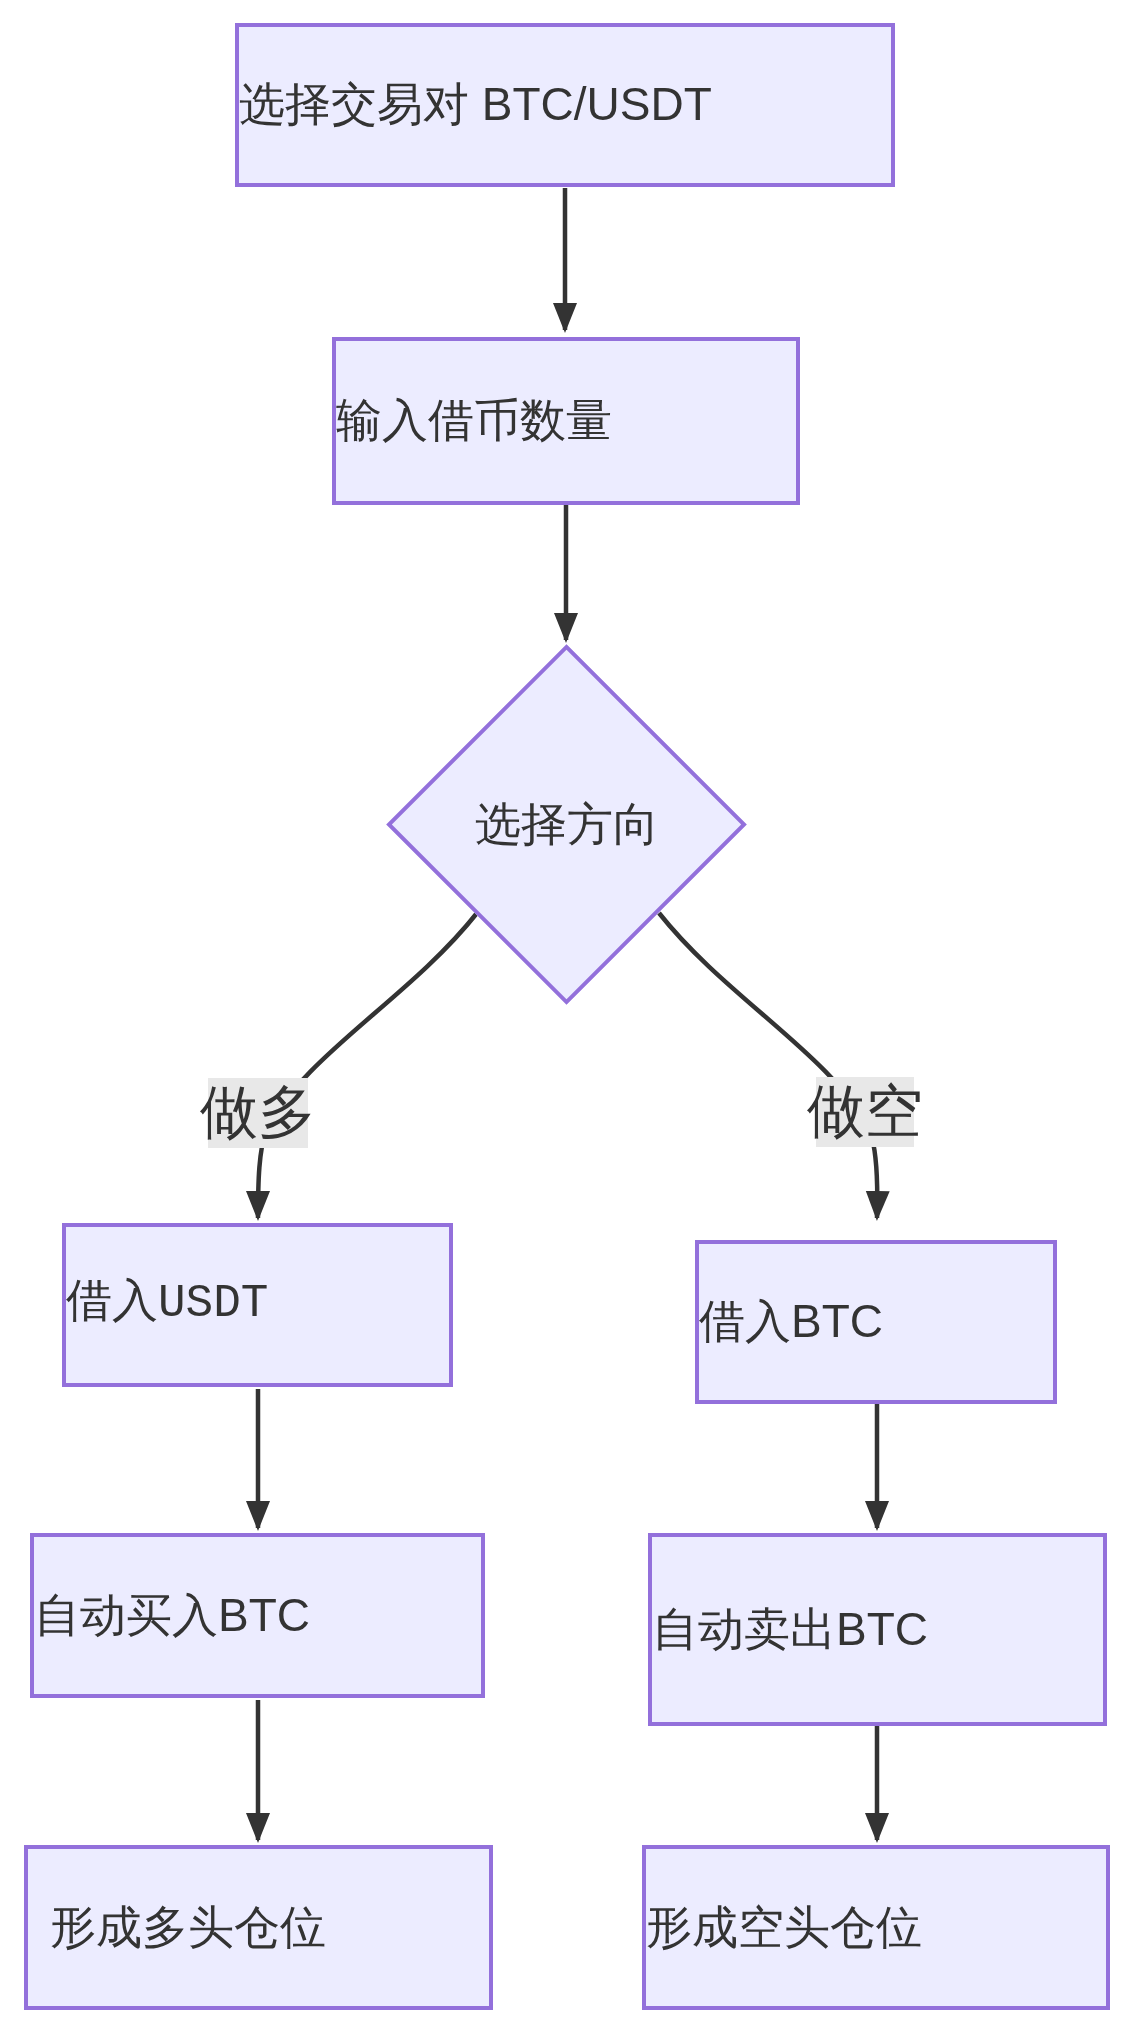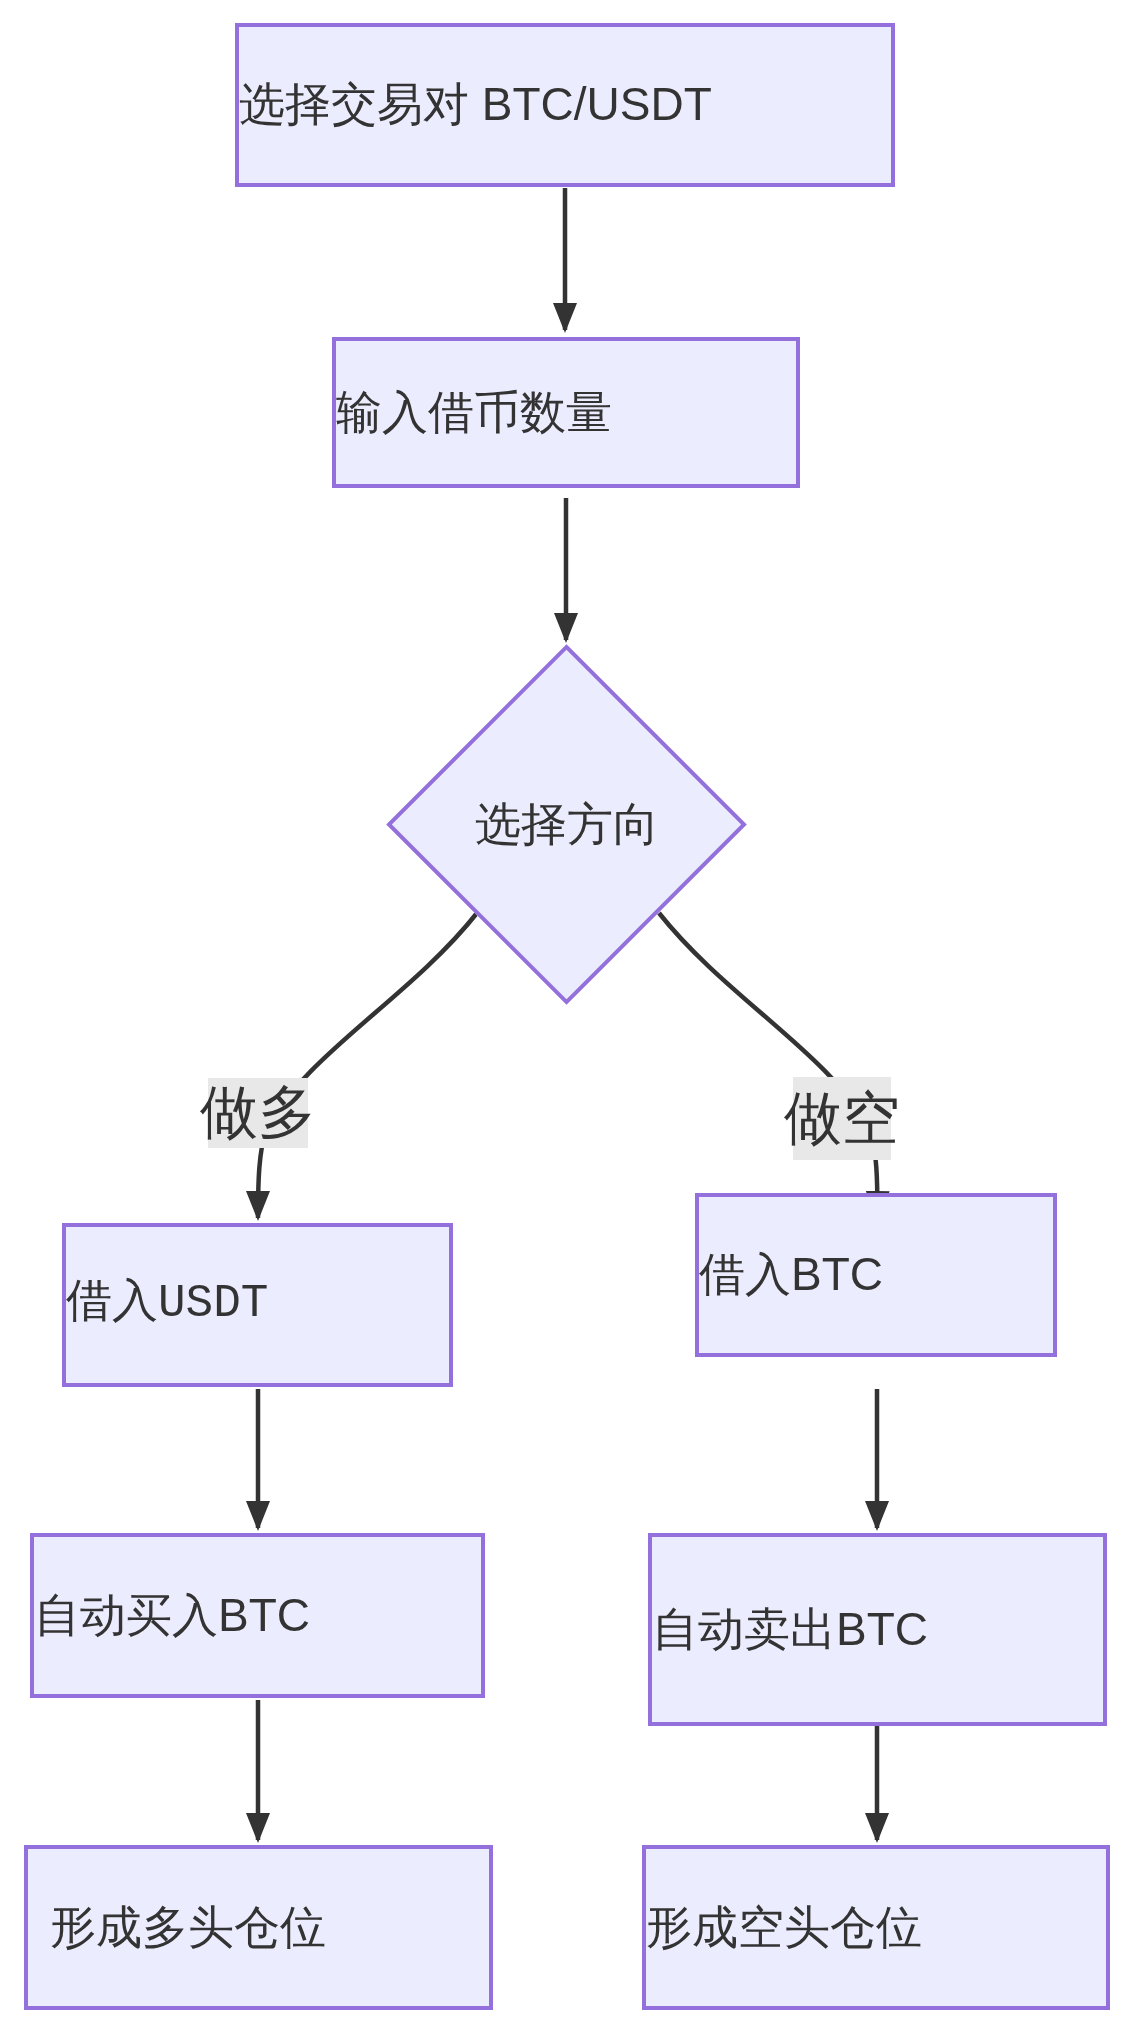--- a/index.html
+++ b/index.html
@@ -106,42 +106,42 @@
     <path class="edge-path" marker-end="url(#arrow)" d="M 258 1389 L 258 1528"></path>
     <path class="edge-path" marker-end="url(#arrow)" d="M 877 1389 L 877 1528"></path>
     <path class="edge-path" marker-end="url(#arrow)" d="M 258 1700 L 258 1840"></path>
     <path class="edge-path" marker-end="url(#arrow)" d="M 877 1700 L 877 1840"></path>
   </svg>
 
   <div class="node" style="left:235px;top:23px;width:660px;height:164px;">
     <span>选择交易对 BTC/USDT</span>
   </div>
 
-  <div class="node" style="left:332px;top:337px;width:468px;height:151px;">
+  <div class="node" style="left:332px;top:337px;width:468px;height:168px;">
     <span>输入借币数量</span>
   </div>
 
   <div class="diamond"></div>
   <div class="diamond-label">
     <span>选择方向</span>
   </div>
 
   <div class="edge-label" style="left:208px;top:1078px;width:100px;height:70px;">
     <span>做多</span>
   </div>
 
-  <div class="edge-label" style="left:793px;top:1077px;width:98px;height:83px;">
+  <div class="edge-label" style="left:816px;top:1077px;width:98px;height:70px;">
     <span>做空</span>
   </div>
 
   <div class="node" style="left:62px;top:1223px;width:391px;height:164px;font-family:Liberation Mono, monospace;">
     <span>借入USDT</span>
   </div>
 
-  <div class="node" style="left:695px;top:1193px;width:362px;height:164px;">
+  <div class="node" style="left:695px;top:1240px;width:362px;height:164px;">
     <span>借入BTC</span>
   </div>
 
   <div class="node" style="left:30px;top:1533px;width:455px;height:165px;">
     <span>自动买入BTC</span>
   </div>
 
   <div class="node" style="left:648px;top:1533px;width:459px;height:193px;">
     <span>自动卖出BTC</span>
   </div>

